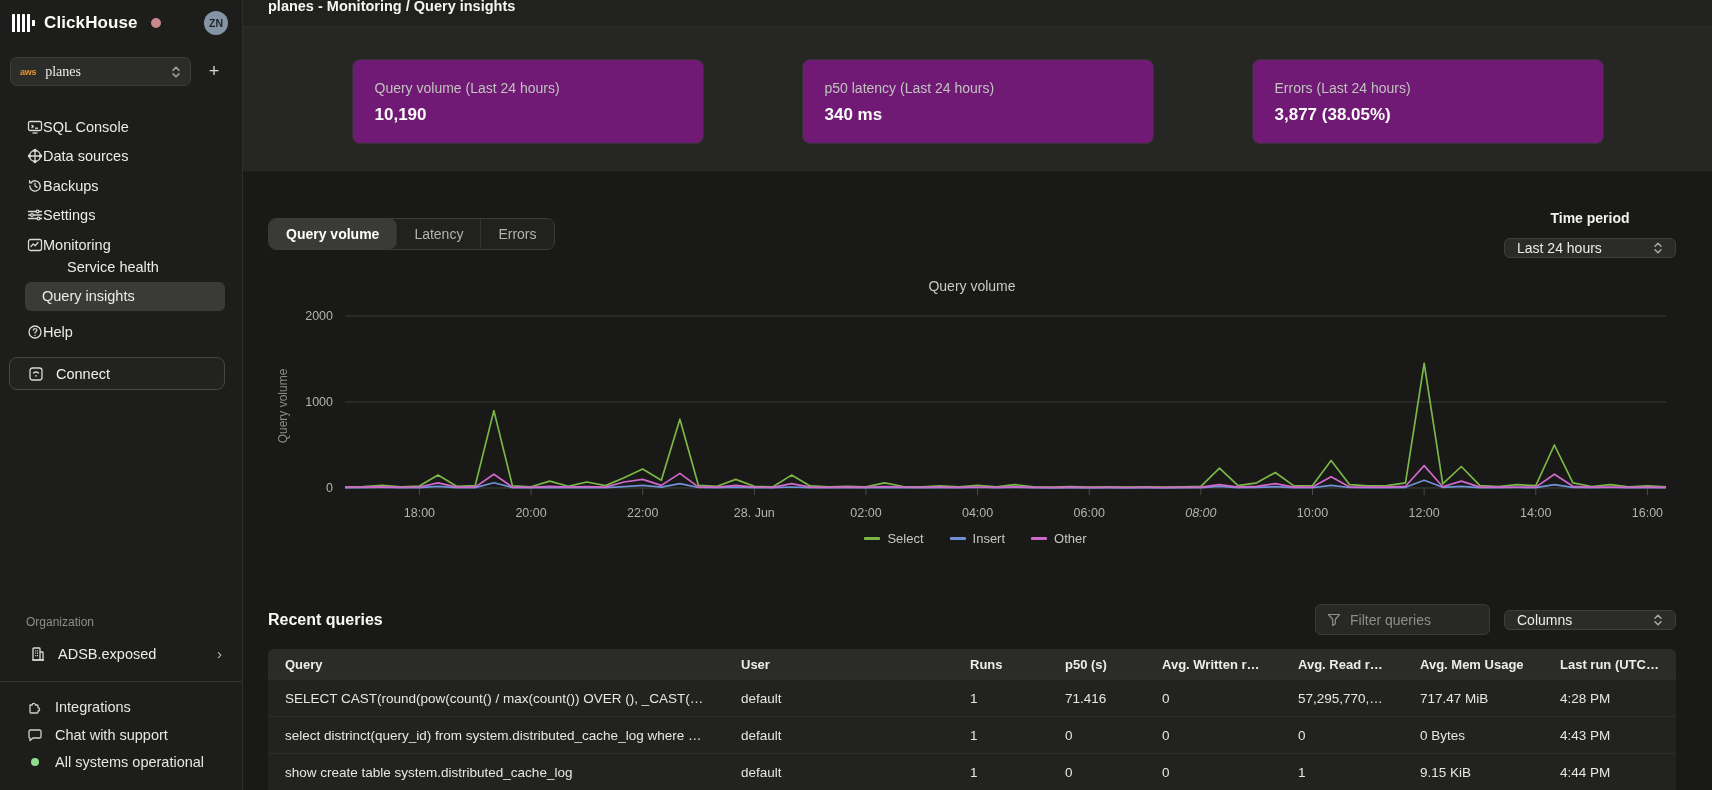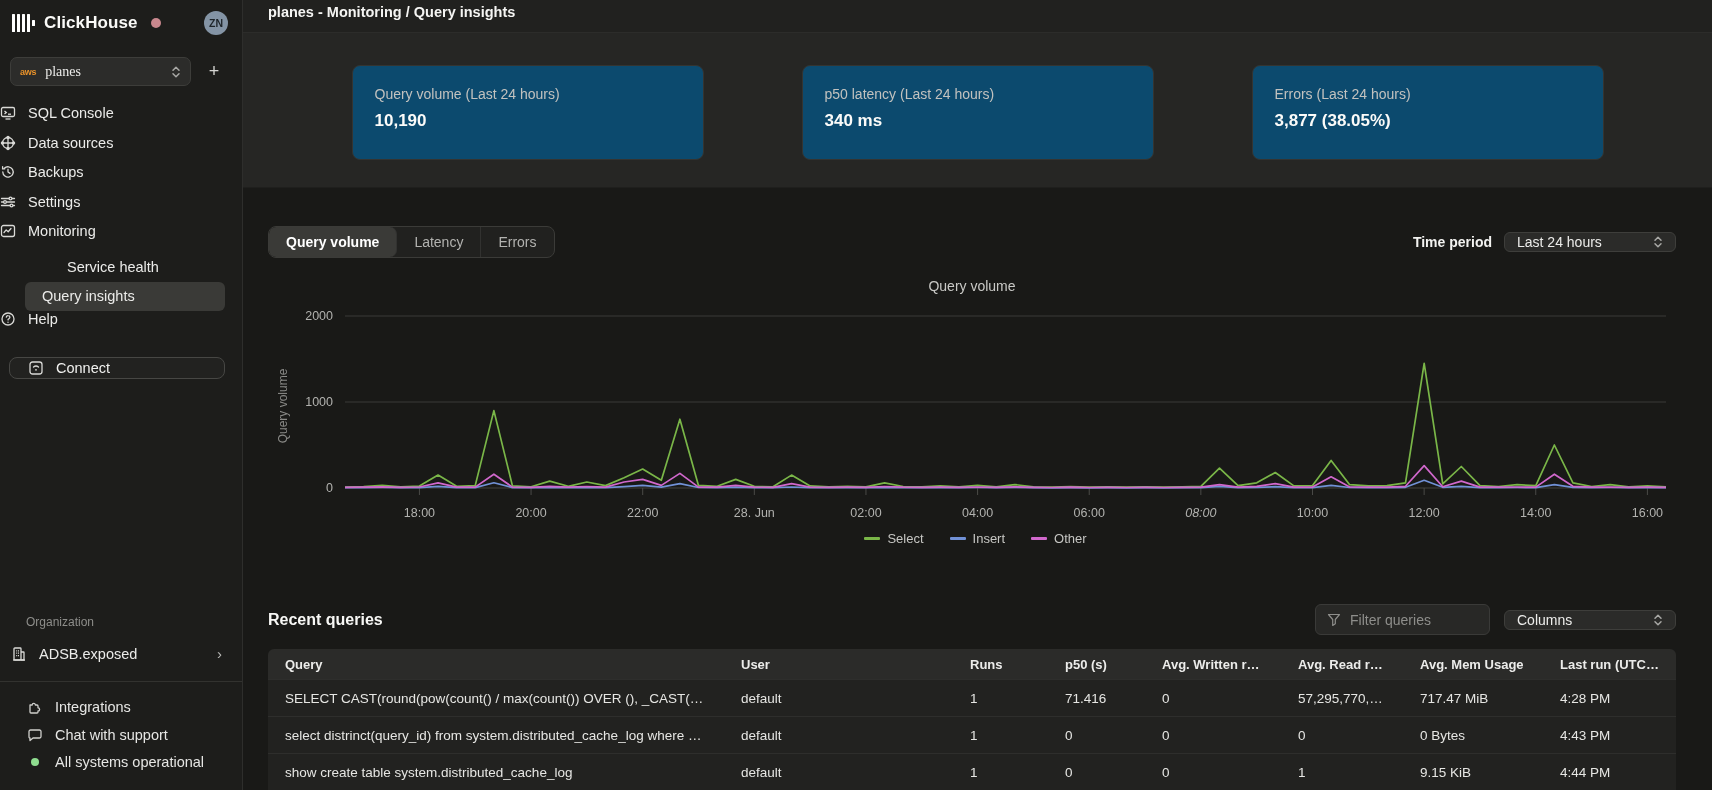--- a/index.html
+++ b/index.html
@@ -36,39 +36,39 @@
   }
   .aws-mark { color: #e8922a; font-size: 9px; font-weight: 700; letter-spacing: -.3px; }
   .svc-name { font-size: 14px; color: #ececea; flex: 1; font-family: Liberation Serif, serif; }
   .updown { color: #a8a8a5; display: flex; }
   .plus-btn {
     width: 30px; height: 29px; display: flex; align-items: center; justify-content: center;
     color: #d6d6d3; font-size: 18px; font-weight: 400; cursor: pointer; border-radius: 6px;
   }
   .nav { margin-top: 19px; }
   .nav-item {
-    display: flex; align-items: flex-start; gap: 12px; height: 29.5px;
-    font-size: 14.5px; color: #ebebe9; cursor: pointer;
+    display: flex; align-items: flex-end; height: 29.5px;
+    padding-left: 27px; font-size: 14.5px; color: #ebebe9; cursor: pointer;
   }
   .nav-item .ico { width: 16px; height: 16px; display: flex; color: #d9d9d6; flex: none; }
   .sub-item {
     height: 29px; display: flex; align-items: center; padding-left: 42px;
     font-size: 14.5px; color: #ebebe9; cursor: pointer;
     margin: 0 17px 0 25px; border-radius: 6px;
   }
   .sub-item.active { background: #3a3a37; padding-left: 17px; }
   .connect-btn {
-    margin: 17px 17px 0 9px; height: 22px; border: 1px solid #474744; border-radius: 8px;
+    margin: 17px 17px 0 9px; height: 33px; border: 1px solid #474744; border-radius: 8px;
     display: flex; align-items: center; gap: 12px; padding-left: 18px;
     font-size: 14.5px; color: #f1f1ef; cursor: pointer; background: #222220;
   }
   .sb-spacer { flex: 1; }
   .org-label { padding: 0 0 0 26px; font-size: 12px; color: #8d8d8a; margin-bottom: 10px; }
   .org-row {
-    display: flex; align-items: center; gap: 12px; height: 30px; padding: 0 20px 0 11px;
+    display: flex; align-items: center; gap: 12px; height: 30px; padding: 0 20px 0 30px;
     font-size: 14.5px; color: #ebebe9; cursor: pointer;
   }
   .org-row .chev { margin-left: auto; color: #b9b9b6; font-size: 15px; }
   .sb-divider { border-top: 1px solid #32322f; margin: 12px 0 12px 0; }
   .foot-item {
     display: flex; align-items: center; gap: 12px; height: 27.5px; padding-left: 27px;
     font-size: 14.5px; color: #e6e6e4; cursor: pointer;
   }
   .foot-item .ico { width: 16px; height: 16px; display: flex; color: #cfcfcc; flex: none; }
   .status-dot { width: 8px; height: 8px; border-radius: 50%; background: #8fdc8f; margin: 0 4px; }
@@ -78,40 +78,40 @@
   .topbar {
     height: 42px; background: #21211f; border-bottom: 1px solid #2c2c2a;
     display: flex; align-items: center; padding-left: 25px;
     font-size: 14.5px; font-weight: 700; color: #f5f5f3; flex: none;
   }
   .stats-band {
     background: #262624; padding: 32px 0 27px 0; flex: none;
     display: flex; justify-content: center; gap: 98px; border-bottom: 1px solid #1f1f1d;
   }
   .stat-card {
-    width: 352px; height: 95px; background: #0c4a6e; border: 1px solid #343431;
+    width: 352px; height: 85px; background: #701a75; border: 1px solid #343431;
     border-radius: 8px; padding: 20px 22px;
   }
   .stat-label { font-size: 14px; color: #c2c2bf; }
   .stat-value { margin-top: 9px; font-size: 17px; font-weight: 700; color: #fbfbf9; }
 
   .content { flex: 1; padding: 0 36px 0 25px; min-width: 0; }
 
   .controls-row { margin-top: 38px; display: flex; align-items: center; }
   .tabs {
     display: inline-flex; border: 1px solid #3b3b38; border-radius: 8px;
     background: #21211f; overflow: hidden;
   }
   .tab {
     padding: 7px 17px; font-size: 14px; color: #b3b3b0; cursor: pointer;
     border-right: 1px solid #323230; background: transparent;
   }
   .tab:last-child { border-right: none; }
   .tab.active { background: #3a3a37; color: #ffffff; font-weight: 700; border-radius: 7px; }
-  .tp-group { margin-left: auto; display: flex; align-items: center; gap: 12px; }
+  .tp-group { margin-left: auto; display: flex; align-items: center; gap: 12px; flex-direction: column; }
   .tp-label { font-size: 14px; font-weight: 700; color: #f2f2f0; }
   .select-box {
     height: 20px; background: #2b2b29; border: 1px solid #3e3e3b; border-radius: 6px;
     display: flex; align-items: center; padding: 0 12px; cursor: pointer; gap: 8px;
   }
   .select-box .sel-text { font-size: 14px; color: #ececea; flex: 1; }
   .tp-select { width: 172px; }
 
   
   .chart-wrap { position: relative; height: 300px; margin-top: 20px; }

